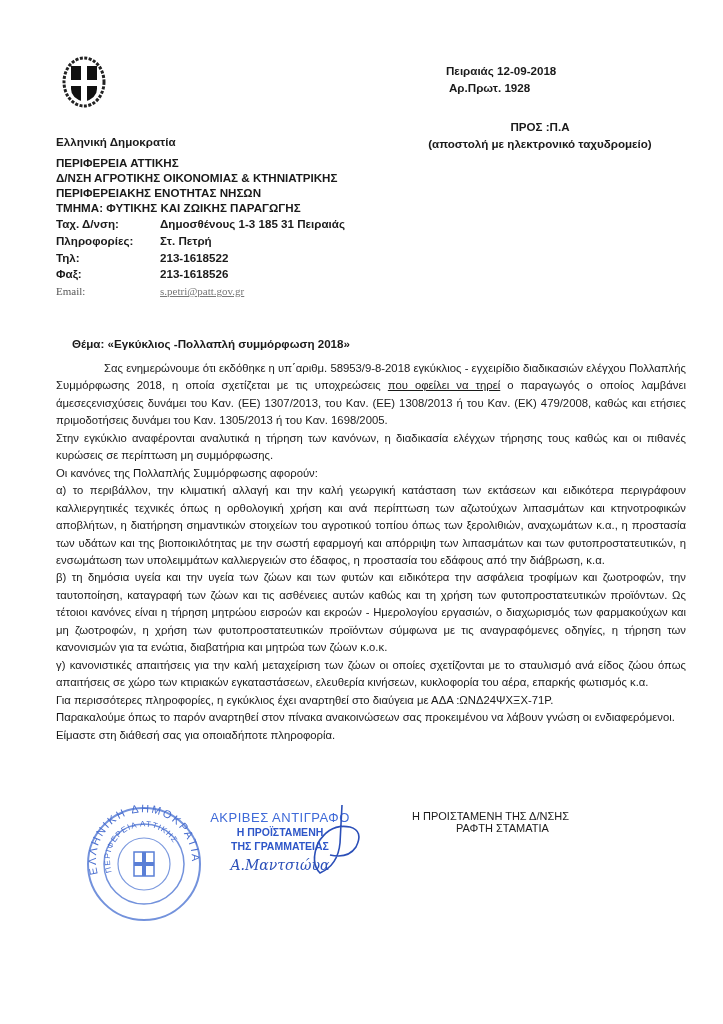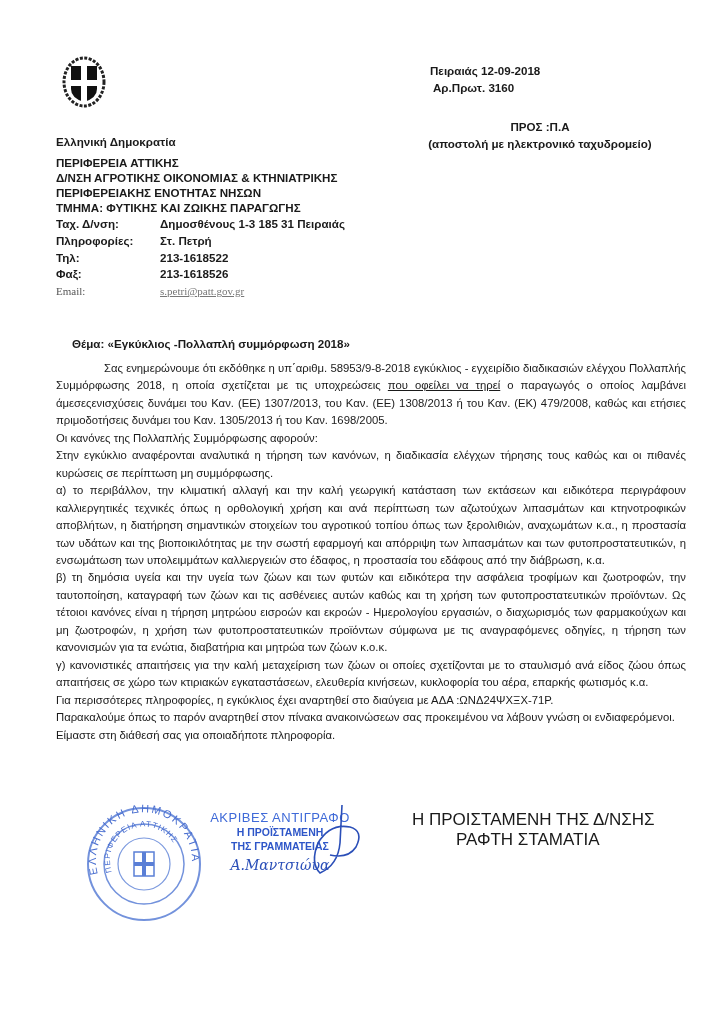--- a/index.html
+++ b/index.html
@@ -2,58 +2,58 @@
 <html><head>
 <meta charset="utf-8">
 <style>
   html, body { margin: 0; padding: 0; background: #fff; }
   body { width: 723px; height: 1024px; position: relative; overflow: hidden;
          font-family: "Liberation Sans", "DejaVu Sans", sans-serif; color: #1a1a1a; }
   .abs { position: absolute; }
   .emblem { left: 61px; top: 55px; width: 46px; height: 54px; }
   .header-left { left: 56px; top: 134px; font-size: 11.6px; font-weight: bold; line-height: 15px; }
   .header-left .rep { margin-bottom: 6px; }
-  .date-block { left: 430px; top: 62px; font-size: 11.6px; font-weight: bold; line-height: 17px; }
+  .date-block { left: 446px; top: 62px; font-size: 11.6px; font-weight: bold; line-height: 17px; }
   .date-block .prot { padding-left: 3px; }
   .to-block { left: 410px; top: 118px; font-size: 11.6px; font-weight: bold; line-height: 17px; text-align: center; width: 260px; }
   .contact { left: 56px; top: 216px; font-size: 11.6px; font-weight: bold; line-height: 16.8px; }
   .contact .row { display: flex; }
   .contact .lbl { width: 104px; }
   .contact .email-row { font-weight: normal; font-family: "Liberation Serif", serif; font-size: 11px; color: #555; }
   .contact .email-val { text-decoration: underline; color: #777; }
   .subject { left: 72px; top: 337px; font-size: 11.6px; font-weight: bold; }
   .body-text { left: 56px; top: 360px; width: 630px; font-size: 11.3px; line-height: 17.45px; text-align: justify; }
   .body-text p { margin: 0; }
   .body-text .indent { text-indent: 48px; }
   .underline { text-decoration: underline; }
   .stamp-seal { left: 84px; top: 802px; width: 120px; height: 120px; }
   .stamp-text { left: 200px; top: 810px; width: 160px; color: #2e56c8; text-align: center; font-family: "Liberation Sans", sans-serif; }
   .stamp-text .s1 { font-size: 13px; letter-spacing: 0.5px; color: #3f6ad8; }
   .stamp-text .s2, .stamp-text .s3 { font-size: 10.5px; font-weight: bold; line-height: 14px; }
   .stamp-text .sig { font-family: "DejaVu Serif", serif; font-style: italic; font-size: 14px; margin-top: 4px; color: #2b4fb8; }
   .signature-scribble { left: 290px; top: 803px; width: 80px; height: 78px; }
-  .signer { left: 390px; top: 810px; width: 300px; font-size: 17px; }
+  .signer { left: 390px; top: 810px; width: 300px; font-size: 11px; }
   .signer .title { padding-left: 22px; }
   .signer .name { padding-left: 66px; }
 </style>
 </head>
 <body>
 
 <div class="abs emblem">
   <svg width="46" height="54" viewBox="0 0 46 54">
     <ellipse cx="23" cy="27" rx="20" ry="24" fill="none" stroke="#222" stroke-width="3" stroke-dasharray="3 1.5"></ellipse>
     <path d="M10 11 H36 V34 Q36 43 23 47 Q10 43 10 34 Z" fill="#111"></path>
     <rect x="20" y="11" width="6" height="36" fill="#fff"></rect>
     <rect x="10" y="25" width="26" height="6" fill="#fff"></rect>
   </svg>
 </div>
 
 <div class="abs date-block">
   <div>Πειραιάς   12-09-2018</div>
-  <div class="prot">Αρ.Πρωτ. 3160</div>
+  <div class="prot">Αρ.Πρωτ. 1928</div>
 </div>
 
 <div class="abs header-left">
   <div class="rep">Ελληνική Δημοκρατία</div>
   <div>ΠΕΡΙΦΕΡΕΙΑ ΑΤΤΙΚΗΣ</div>
   <div>Δ/ΝΣΗ ΑΓΡΟΤΙΚΗΣ ΟΙΚΟΝΟΜΙΑΣ &amp; ΚΤΗΝΙΑΤΡΙΚΗΣ</div>
   <div>ΠΕΡΙΦΕΡΕΙΑΚΗΣ ΕΝΟΤΗΤΑΣ  ΝΗΣΩΝ</div>
   <div>ΤΜΗΜΑ: ΦΥΤΙΚΗΣ ΚΑΙ ΖΩΙΚΗΣ ΠΑΡΑΓΩΓΗΣ</div>
 </div>
 
@@ -82,22 +82,22 @@
   <div class="row email-row">
     <span class="lbl">Email:</span>
     <span class="email-val">s.petri@patt.gov.gr</span>
   </div>
 </div>
 
 <div class="abs subject">Θέμα: «Εγκύκλιος -Πολλαπλή συμμόρφωση 2018»</div>
 
 <div class="abs body-text">
   <p class="indent"><span>Σας ενημερώνουμε ότι εκδόθηκε η υπ΄αριθμ. 58953/9-8-2018 εγκύκλιος  - εγχειρίδιο διαδικασιών ελέγχου Πολλαπλής Συμμόρφωσης 2018, η οποία σχετίζεται με τις υποχρεώσεις </span><span class="underline">που οφείλει να τηρεί</span><span> ο παραγωγός ο οποίος λαμβάνει  άμεσεςενισχύσεις δυνάμει του Καν. (ΕΕ) 1307/2013, του Καν. (ΕΕ) 1308/2013 ή του Καν. (ΕΚ) 479/2008, καθώς και ετήσιες πριμοδοτήσεις δυνάμει του Καν. 1305/2013 ή του Καν. 1698/2005.</span></p>
+  <p>Στην εγκύκλιο αναφέρονται αναλυτικά  η τήρηση των κανόνων, η διαδικασία ελέγχων τήρησης τους καθώς και οι πιθανές κυρώσεις σε περίπτωση μη συμμόρφωσης.</p>
   <p>Οι κανόνες  της Πολλαπλής Συμμόρφωσης  αφορούν:</p>
-  <p>Στην εγκύκλιο αναφέρονται αναλυτικά  η τήρηση των κανόνων, η διαδικασία ελέγχων τήρησης τους καθώς και οι πιθανές κυρώσεις σε περίπτωση μη συμμόρφωσης.</p>
   <p>α) το περιβάλλον, την κλιματική αλλαγή  και  την καλή γεωργική κατάσταση των εκτάσεων  και ειδικότερα περιγράφουν καλλιεργητικές τεχνικές όπως η ορθολογική χρήση και ανά περίπτωση των αζωτούχων λιπασμάτων και κτηνοτροφικών αποβλήτων, η διατήρηση σημαντικών στοιχείων του αγροτικού τοπίου όπως των ξερολιθιών, αναχωμάτων κ.α.,  η προστασία των υδάτων και της βιοποικιλότητας με την σωστή εφαρμογή και απόρριψη των λιπασμάτων και των φυτοπροστατευτικών, η ενσωμάτωση των υπολειμμάτων καλλιεργειών στο έδαφος, η προστασία του εδάφους από την διάβρωση,  κ.α.</p>
   <p>β) τη δημόσια υγεία και την υγεία των ζώων και των φυτών και ειδικότερα την  ασφάλεια τροφίμων και ζωοτροφών, την ταυτοποίηση,  καταγραφή των ζώων και τις ασθένειες αυτών  καθώς και τη χρήση των φυτοπροστατευτικών προϊόντων.  Ως τέτοιοι κανόνες είναι η τήρηση μητρώου εισροών και  εκροών - Ημερολογίου εργασιών, ο διαχωρισμός των  φαρμακούχων  και μη ζωοτροφών, η χρήση των φυτοπροστατευτικών προϊόντων  σύμφωνα με τις αναγραφόμενες οδηγίες, η τήρηση των κανονισμών για τα ενώτια, διαβατήρια και μητρώα των ζώων κ.ο.κ.</p>
   <p>γ) κανονιστικές απαιτήσεις για την καλή μεταχείριση των ζώων οι οποίες σχετίζονται με το σταυλισμό ανά είδος ζώου όπως  απαιτήσεις  σε χώρο των κτιριακών εγκαταστάσεων, ελευθερία κινήσεων, κυκλοφορία του αέρα, επαρκής φωτισμός κ.α.</p>
   <p>Για περισσότερες πληροφορίες,  η εγκύκλιος έχει αναρτηθεί στο διαύγεια με ΑΔΑ :ΩΝΔ24ΨΧΞΧ-71Ρ.</p>
   <p>Παρακαλούμε όπως το παρόν αναρτηθεί στον πίνακα ανακοινώσεων σας προκειμένου να λάβουν γνώση οι ενδιαφερόμενοι.</p>
   <p>Είμαστε στη διάθεσή σας για οποιαδήποτε πληροφορία.</p>
 </div>
 
 <div class="abs stamp-seal">
   <svg width="120" height="120" viewBox="0 0 120 120">

